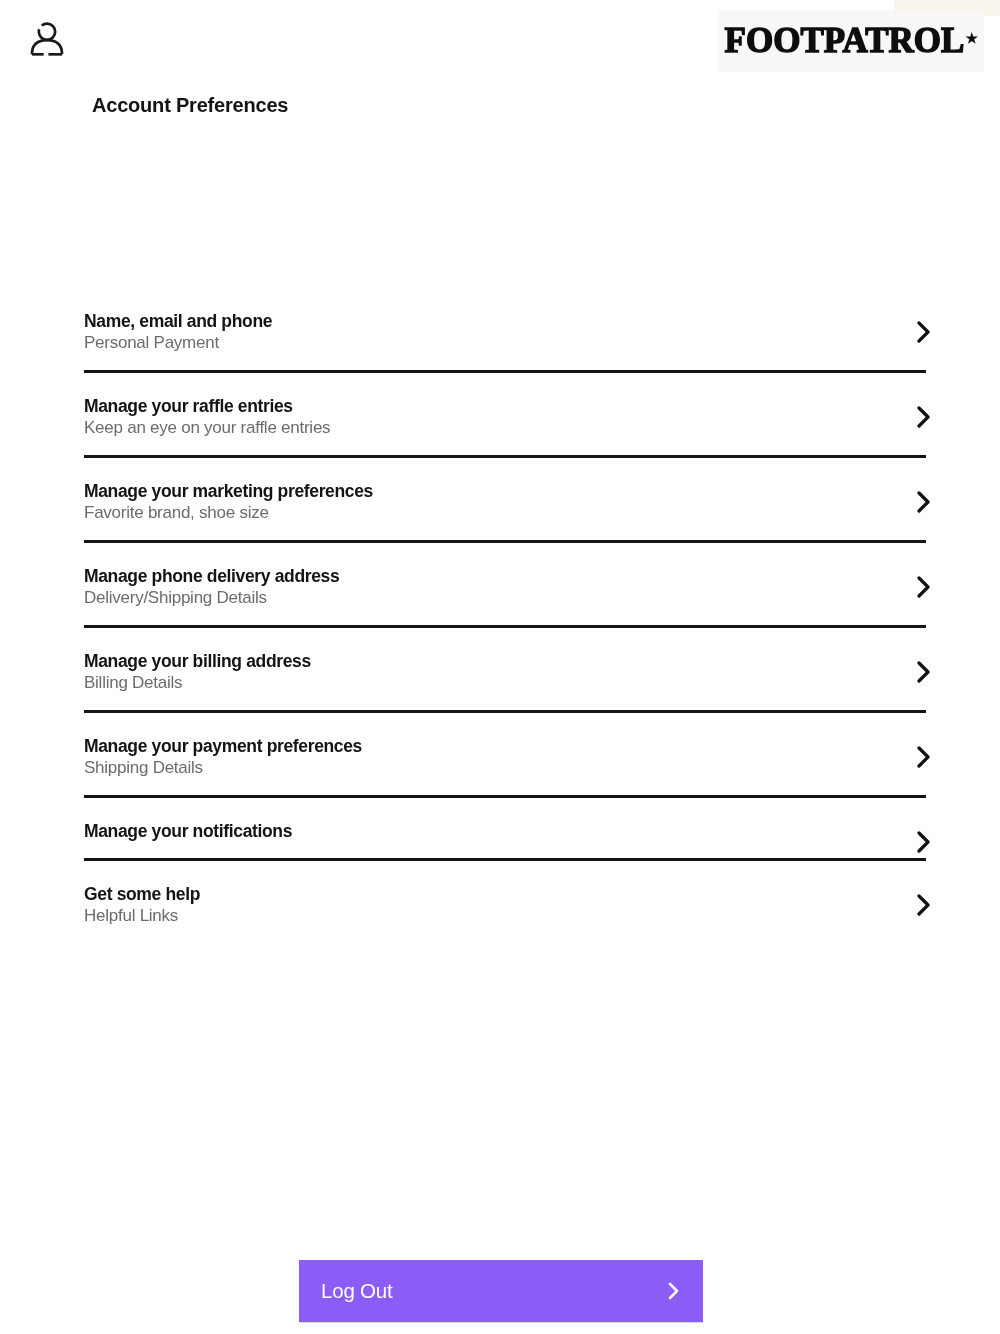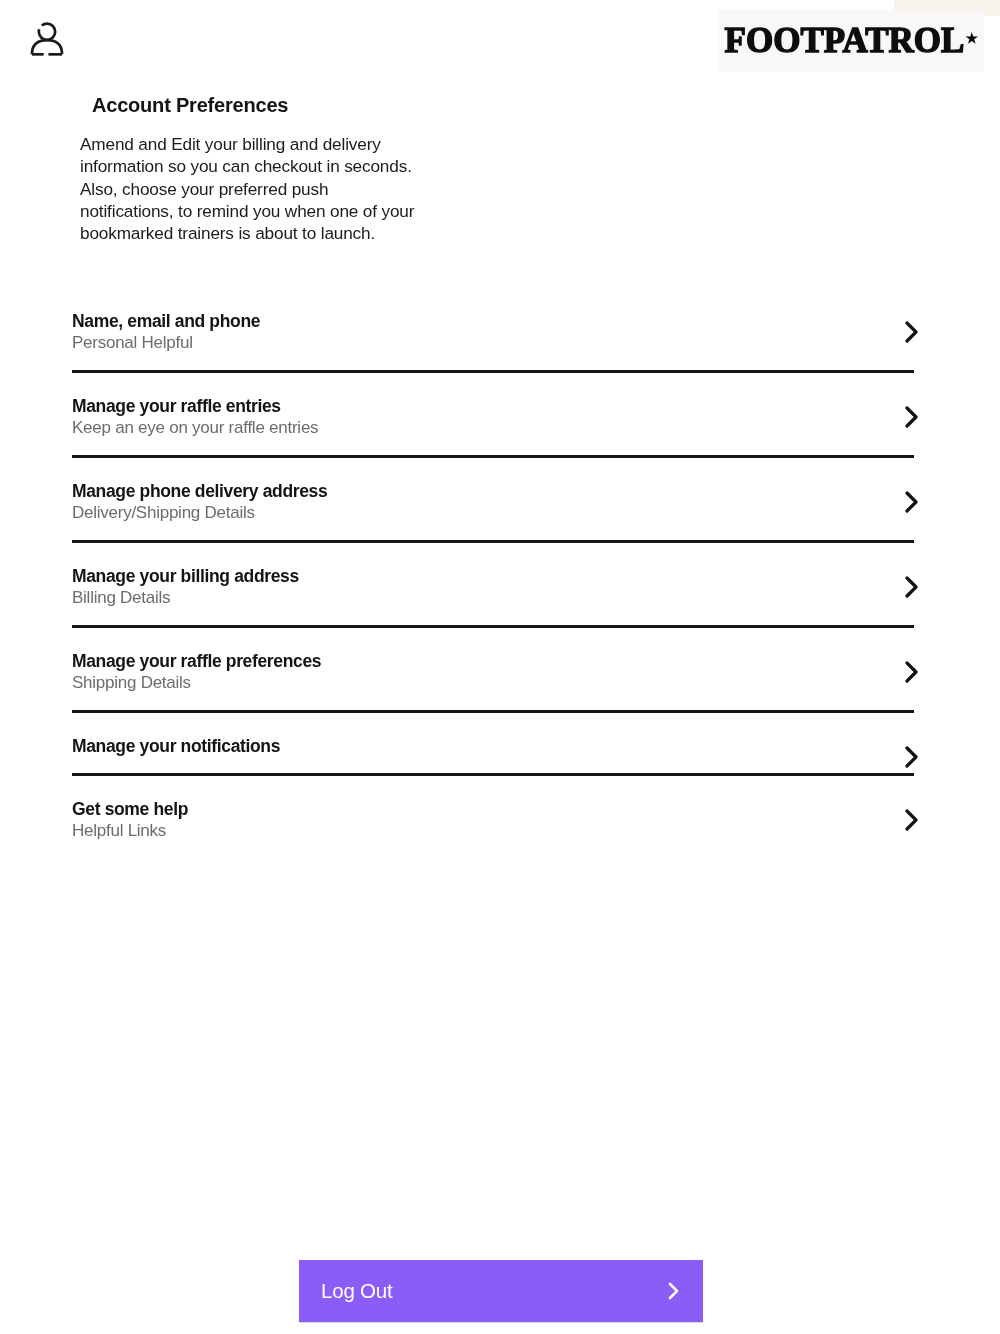--- a/index.html
+++ b/index.html
@@ -58,21 +58,21 @@
   }
   .page-desc {
     position:absolute; left:80px; top:133px;
     width:342px;
     font-size:17.2px; line-height:22.3px;
     color:#1c1c1c; letter-spacing:-0.15px;
   }
 
   
   .menu {
-    position:absolute; left:72px; top:288px;
+    position:absolute; left:84px; top:288px;
     width:842px;
     list-style:none;
   }
   .menu-item {
     position:relative;
     padding:22px 36px 16px 0;
     border-bottom:3px solid #161616;
     cursor:pointer;
   }
   .menu-item:last-child { border-bottom:none; }
@@ -121,44 +121,52 @@
         <path d="M22.5 36 L36.8 36" stroke="#1a1a1a" stroke-width="2.8"></path>
       </svg>
     </span>
   </button>
 
   <div class="logo-block">
     <span class="logo-text"><span>FOOTPATROL</span><span class="logo-star">★</span></span>
   </div>
 
   <h1 class="page-title">Account Preferences</h1>
-  <p class="page-desc">Amend and Edit your billing and delivery information so you can checkout in seconds. Also, choose your preferred push notifications, to remind you when one of your bookmarked trainers is about to launch.</p>
 
   <ul class="menu">
 
     <li class="menu-item">
       <div class="mi-title">Name, email and phone</div>
-      <div class="mi-sub">Personal Helpful</div>
+      <div class="mi-sub">Personal Payment</div>
       <span class="mi-chevron">
         <svg width="13" height="22" viewBox="0 0 13 22">
             <path d="M2 2 L11 11 L2 20" stroke="#111" stroke-width="3.2" fill="none" stroke-linecap="round" stroke-linejoin="round"></path>
           </svg>
       </span>
     </li>
 
     <li class="menu-item">
       <div class="mi-title">Manage your raffle entries</div>
       <div class="mi-sub">Keep an eye on your raffle entries</div>
       <span class="mi-chevron">
         <svg width="13" height="22" viewBox="0 0 13 22">
             <path d="M2 2 L11 11 L2 20" stroke="#111" stroke-width="3.2" fill="none" stroke-linecap="round" stroke-linejoin="round"></path>
           </svg>
       </span>
     </li>
 
+    <li class="menu-item">
+      <div class="mi-title">Manage your marketing preferences</div>
+      <div class="mi-sub">Favorite brand, shoe size</div>
+      <span class="mi-chevron">
+        <svg width="13" height="22" viewBox="0 0 13 22">
+            <path d="M2 2 L11 11 L2 20" stroke="#111" stroke-width="3.2" fill="none" stroke-linecap="round" stroke-linejoin="round"></path>
+          </svg>
+      </span>
+    </li>
 
     <li class="menu-item">
       <div class="mi-title">Manage phone delivery address</div>
       <div class="mi-sub">Delivery/Shipping Details</div>
       <span class="mi-chevron">
         <svg width="13" height="22" viewBox="0 0 13 22">
             <path d="M2 2 L11 11 L2 20" stroke="#111" stroke-width="3.2" fill="none" stroke-linecap="round" stroke-linejoin="round"></path>
           </svg>
       </span>
     </li>
@@ -167,21 +175,21 @@
       <div class="mi-title">Manage your billing address</div>
       <div class="mi-sub">Billing Details</div>
       <span class="mi-chevron">
         <svg width="13" height="22" viewBox="0 0 13 22">
             <path d="M2 2 L11 11 L2 20" stroke="#111" stroke-width="3.2" fill="none" stroke-linecap="round" stroke-linejoin="round"></path>
           </svg>
       </span>
     </li>
 
     <li class="menu-item">
-      <div class="mi-title">Manage your raffle preferences</div>
+      <div class="mi-title">Manage your payment preferences</div>
       <div class="mi-sub">Shipping Details</div>
       <span class="mi-chevron">
         <svg width="13" height="22" viewBox="0 0 13 22">
             <path d="M2 2 L11 11 L2 20" stroke="#111" stroke-width="3.2" fill="none" stroke-linecap="round" stroke-linejoin="round"></path>
           </svg>
       </span>
     </li>
 
     <li class="menu-item">
       <div class="mi-title">Manage your notifications</div>

